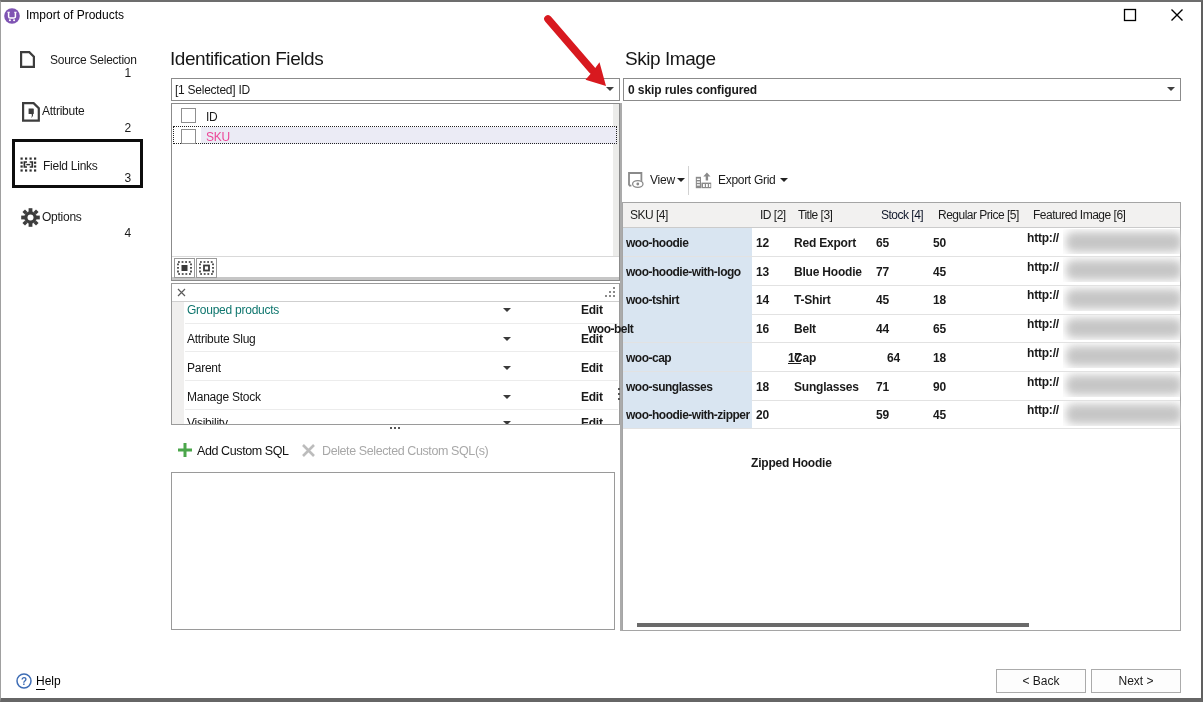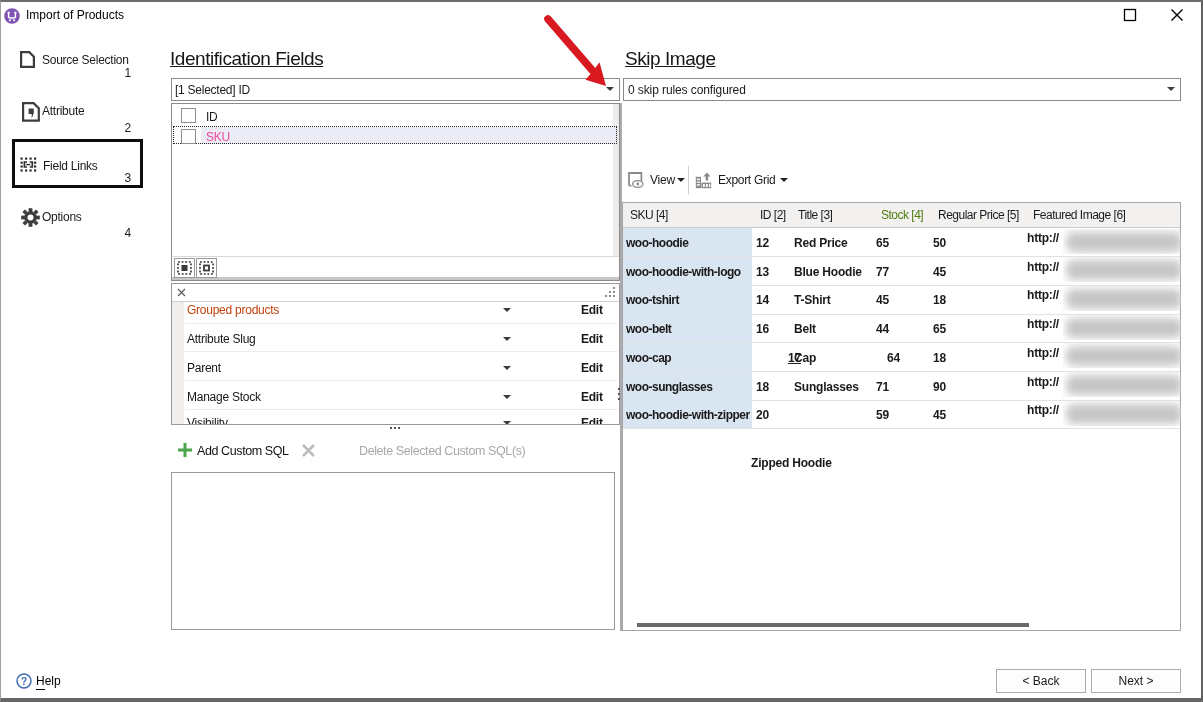--- a/index.html
+++ b/index.html
@@ -2,21 +2,21 @@
 <html><head>
 <meta charset="utf-8">
 <style>
 * { margin:0; padding:0; box-sizing:border-box; }
 html,body { width:1203px; height:702px; overflow:hidden; }
 body { font-family:"Liberation Sans", sans-serif; background:#fff; position:relative; color:#1a1a1a; }
 .abs { position:absolute; }
 .t12 { font-size:12px; line-height:1; white-space:nowrap; letter-spacing:-0.25px; }
 .b { font-weight:bold; }
 .win-border { left:0; top:0; width:1203px; height:702px; border-top:2px solid #6d6d6d; border-left:1px solid #a0a0a0; border-right:2px solid #606060; border-bottom:4px solid #666; pointer-events:none; z-index:50; }
-.hd { font-size:19px; letter-spacing:-0.45px; color:#161616; white-space:nowrap;text-decoration:underline; }
+.hd { font-size:19px; letter-spacing:-0.45px; color:#161616; white-space:nowrap; }
 .inbox { border:1px solid #8b8b8b; background:#fff; }
 .caret { width:0; height:0; border-left:4px solid transparent; border-right:4px solid transparent; border-top:4px solid #404040; }
 </style>
 </head>
 <body>
 <div class="abs win-border"></div>
 
 <div id="titlebar">
 <svg class="abs" style="left:4px; top:7.5px;" width="16" height="16" viewBox="0 0 16 16">
   <circle cx="8" cy="8" r="7.8" fill="#7f54b3"></circle>
@@ -31,21 +31,21 @@
 </svg>
 <svg class="abs" style="left:1170px; top:8px;" width="14" height="14" viewBox="0 0 14 14">
   <path d="M1.5 1.5 L12.5 12.5 M12.5 1.5 L1.5 12.5" stroke="#000" stroke-width="1.4"></path>
 </svg>
 </div>
 
 <div id="sidebar">
 <svg class="abs" style="left:20px; top:51px;" width="15" height="17" viewBox="0 0 15 17">
   <path d="M1.1 1.1 h8.2 l4.6 4.6 v10.2 h-12.8 z" fill="none" stroke="#3d3d3d" stroke-width="2.2" stroke-linejoin="miter"></path>
 </svg>
-<div class="abs t12" style="left:42px; top:54px;">Source Selection</div>
+<div class="abs t12" style="left:50px; top:54px;">Source Selection</div>
 <div class="abs t12" style="left:0; top:67px; width:131px; text-align:right;">1</div>
 
 <svg class="abs" style="left:22px; top:102px;" width="18" height="20" viewBox="0 0 18 20">
   <path d="M1.1 1.1 h10.5 l5.2 5.2 v12.4 h-15.7 z" fill="none" stroke="#3d3d3d" stroke-width="2.2" stroke-linejoin="miter"></path>
   <path d="M6.6 6.6 h4.6 a0.6 0.6 0 0 1 0.6 0.6 v4.2 a0.7 0.7 0 0 1 -0.7 0.7 q0.5 2.4 -1.8 3.9 q1 -2.2 0.3 -3.9 h-3 z" fill="#3d3d3d"></path>
 </svg>
 <div class="abs t12" style="left:42px; top:105px;">Attribute</div>
 <div class="abs t12" style="left:0; top:122px; width:131px; text-align:right;">2</div>
 
 <div class="abs" style="left:12px; top:139px; width:131px; height:49px; border:3px solid #0d0d0d;"></div>
@@ -128,21 +128,21 @@
   <rect x="5" y="5" width="2" height="2"></rect>
         <rect x="9" y="5" width="2" height="2"></rect>
   <rect x="1" y="9" width="2" height="2"></rect>
         <rect x="5" y="9" width="2" height="2"></rect>
         <rect x="9" y="9" width="2" height="2"></rect>
   </g>
 </svg>
 <div class="abs" style="left:172px; top:301px; width:447px; height:1px; background:#cfcfcf;"></div>
 <div class="abs" style="left:172px; top:302px; width:12px; height:122px; background:#f0efee;"></div>
 <div class="abs" style="left:184px; top:302px; width:435px; height:122px; overflow:hidden;" id="sqlrows">
-      <div class="abs t12" style="left:3px; top:2px; color:#c2410c;">Grouped products</div>
+      <div class="abs t12" style="left:3px; top:2px; color:#0f766e;">Grouped products</div>
       <div class="abs caret" style="left:319px; top:6px; border-left-width:4.5px; border-right-width:4.5px; border-top-width:4.5px; border-top-color:#3a3a3a;"></div>
       <div class="abs t12 b" style="left:397px; top:2px;">Edit</div>
       <div class="abs" style="left:1px; top:20.5px; width:433px; height:1px; background:#ececec;"></div>
       <div class="abs t12" style="left:3px; top:30.5px; color:#161616;">Attribute Slug</div>
       <div class="abs caret" style="left:319px; top:34.5px; border-left-width:4.5px; border-right-width:4.5px; border-top-width:4.5px; border-top-color:#3a3a3a;"></div>
       <div class="abs t12 b" style="left:397px; top:30.5px;">Edit</div>
       <div class="abs" style="left:1px; top:49px; width:433px; height:1px; background:#ececec;"></div>
       <div class="abs t12" style="left:3px; top:59.5px; color:#161616;">Parent</div>
       <div class="abs caret" style="left:319px; top:63.5px; border-left-width:4.5px; border-right-width:4.5px; border-top-width:4.5px; border-top-color:#3a3a3a;"></div>
       <div class="abs t12 b" style="left:397px; top:59.5px;">Edit</div>
@@ -160,34 +160,34 @@
 <div class="abs" style="left:394px; top:427px; width:2px; height:2px; background:#555;"></div>
 <div class="abs" style="left:398px; top:427px; width:2px; height:2px; background:#555;"></div>
 
 <svg class="abs" style="left:177px; top:442px;" width="16" height="16" viewBox="0 0 16 16">
   <path d="M8 1 V15 M1 8 H15" stroke="#4ba64b" stroke-width="3"></path>
 </svg>
 <div class="abs" style="left:197px; top:444px; font-size:12.5px; letter-spacing:-0.4px; white-space:nowrap; color:#111;">Add Custom SQL</div>
 <svg class="abs" style="left:301px; top:443px;" width="15" height="15" viewBox="0 0 15 15">
   <path d="M2 2 L13 13 M13 2 L2 13" stroke="#bcbcbc" stroke-width="2.6"></path>
 </svg>
-<div class="abs" style="left:322px; top:444px; font-size:12.5px; letter-spacing:-0.4px; white-space:nowrap; color:#a8a8a8;margin-left:37px;">Delete Selected Custom SQL(s)</div>
+<div class="abs" style="left:322px; top:444px; font-size:12.5px; letter-spacing:-0.4px; white-space:nowrap; color:#a8a8a8;">Delete Selected Custom SQL(s)</div>
 
 <div class="abs inbox" style="left:171px; top:472px; width:444px; height:158px; border-color:#9a9a9a;"></div>
 </div>
 
 <div class="abs" style="left:620px; top:103px; width:2px; height:528px; background:#ababab;"></div>
 <div class="abs" style="left:618px; top:388px; width:2px; height:2px; background:#555;"></div>
 <div class="abs" style="left:618px; top:393px; width:2px; height:2px; background:#555;"></div>
 <div class="abs" style="left:618px; top:398px; width:2px; height:2px; background:#555;"></div>
 
 <div id="right">
 <div class="abs hd" style="left:625px; top:48px;">Skip Image</div>
 <div class="abs inbox" style="left:623px; top:78px; width:558px; height:23px;"></div>
-<div class="abs t12" style="left:628px; top:84px; letter-spacing:-0.1px;">0 skip rules configured</div>
+<div class="abs t12" style="left:628px; top:84px; letter-spacing:-0.1px;font-weight:bold;">0 skip rules configured</div>
 <div class="abs caret" style="left:1167px; top:87px;"></div>
 
 <svg class="abs" style="left:628px; top:172px;" width="17" height="16" viewBox="0 0 17 16">
   <path d="M1 13.6 V1 H13.4 V9.6 h-3.2" fill="none" stroke="#8a8a8a" stroke-width="1.8"></path>
   <path d="M1 13.6 h2.4" stroke="#8a8a8a" stroke-width="1.8"></path>
   <ellipse cx="9.8" cy="12" rx="6" ry="4" fill="#fff"></ellipse>
   <ellipse cx="9.8" cy="12" rx="5.2" ry="3.3" fill="none" stroke="#8a8a8a" stroke-width="1.3"></ellipse>
   <circle cx="9.8" cy="12" r="1.4" fill="#8a8a8a"></circle>
 </svg>
 <div class="abs t12" style="left:650px; top:174px;">View</div>
@@ -208,29 +208,29 @@
 </svg>
 <div class="abs t12" style="left:718px; top:174px; letter-spacing:-0.3px;">Export Grid</div>
 <div class="abs caret" style="left:780px; top:178px; border-top-color:#222;"></div>
 
 <div class="abs" style="left:622px; top:202px; width:559px; height:429px; border:1px solid #a5a5a5; background:#fff;"></div>
 <div class="abs" style="left:623px; top:203px; width:557px; height:25px; background:#f2f1f0; border-bottom:1px solid #cbcbcb;"></div>
 <div class="abs t12" style="left:630px; top:209px; color:#1c1c1c; letter-spacing:-0.5px;">SKU [4]</div>
 <div id="gridhead">
       <div class="abs t12" style="left:760px; top:209px; color:#1c1c1c; letter-spacing:-0.5px;">ID [2]</div>
       <div class="abs t12" style="left:798px; top:209px; color:#1c1c1c; letter-spacing:-0.5px;">Title [3]</div>
-      <div class="abs t12" style="left:881px; top:209px; color:#4d7c0f; letter-spacing:-0.5px;">Stock [4]</div>
+      <div class="abs t12" style="left:881px; top:209px; color:#0f172a; letter-spacing:-0.5px;">Stock [4]</div>
       <div class="abs t12" style="left:938px; top:209px; color:#1c1c1c; letter-spacing:-0.5px;">Regular Price [5]</div>
       <div class="abs t12" style="left:1033px; top:209px; color:#1c1c1c; letter-spacing:-0.5px;">Featured Image [6]</div>
     </div>
 <div id="gridrows">
       <div class="abs" style="left:623px; top:228px; width:128.5px; height:28.71px; background:#d9e5f1;"></div>
       <div class="abs t12 b" style="left:626px; top:237px; letter-spacing:-0.5px;">woo-hoodie</div>
       <div class="abs t12 b" style="left:756px; top:237px; letter-spacing:-0.2px;">12</div>
-      <div class="abs t12 b" style="left:794px; top:237px; letter-spacing:-0.2px;">Red Price</div>
+      <div class="abs t12 b" style="left:794px; top:237px; letter-spacing:-0.2px;">Red Export</div>
       <div class="abs t12 b" style="left:876px; top:237px; letter-spacing:-0.2px;">65</div>
       <div class="abs t12 b" style="left:933px; top:237px; letter-spacing:-0.2px;">50</div>
       <div class="abs t12 b" style="left:1027px; top:232px; letter-spacing:-0.2px;">http://</div>
       <div class="abs" style="left:1063px; top:228.5px; width:118px; height:25px; overflow:hidden;">
         <div style="position:absolute; left:3px; top:3px; width:116px; height:20px; background:#c6c6c6; border-radius:7px; filter:blur(4.5px);"></div>
       </div>
       <div class="abs" style="left:623px; top:256.21px; width:557px; height:1px; background:#e2e2e2;"></div>
       <div class="abs" style="left:623px; top:256.71px; width:128.5px; height:28.71px; background:#d9e5f1;"></div>
       <div class="abs t12 b" style="left:626px; top:265.71px; letter-spacing:-0.5px;">woo-hoodie-with-logo</div>
       <div class="abs t12 b" style="left:756px; top:265.71px; letter-spacing:-0.2px;">13</div>
@@ -247,21 +247,21 @@
       <div class="abs t12 b" style="left:756px; top:294.42px; letter-spacing:-0.2px;">14</div>
       <div class="abs t12 b" style="left:794px; top:294.42px; letter-spacing:-0.2px;">T-Shirt</div>
       <div class="abs t12 b" style="left:876px; top:294.42px; letter-spacing:-0.2px;">45</div>
       <div class="abs t12 b" style="left:933px; top:294.42px; letter-spacing:-0.2px;">18</div>
       <div class="abs t12 b" style="left:1027px; top:289.42px; letter-spacing:-0.2px;">http://</div>
       <div class="abs" style="left:1063px; top:285.92px; width:118px; height:25px; overflow:hidden;">
         <div style="position:absolute; left:3px; top:3px; width:116px; height:20px; background:#c6c6c6; border-radius:7px; filter:blur(4.5px);"></div>
       </div>
       <div class="abs" style="left:623px; top:313.63px; width:557px; height:1px; background:#e2e2e2;"></div>
       <div class="abs" style="left:623px; top:314.13px; width:128.5px; height:28.71px; background:#d9e5f1;"></div>
-      <div class="abs t12 b" style="left:626px; top:323.13px; letter-spacing:-0.5px;">woo-belt</div>
+      <div class="abs t12 b" style="left:588px; top:323.13px; letter-spacing:-0.5px;">woo-belt</div>
       <div class="abs t12 b" style="left:756px; top:323.13px; letter-spacing:-0.2px;">16</div>
       <div class="abs t12 b" style="left:794px; top:323.13px; letter-spacing:-0.2px;">Belt</div>
       <div class="abs t12 b" style="left:876px; top:323.13px; letter-spacing:-0.2px;">44</div>
       <div class="abs t12 b" style="left:933px; top:323.13px; letter-spacing:-0.2px;">65</div>
       <div class="abs t12 b" style="left:1027px; top:318.13px; letter-spacing:-0.2px;">http://</div>
       <div class="abs" style="left:1063px; top:314.63px; width:118px; height:25px; overflow:hidden;">
         <div style="position:absolute; left:3px; top:3px; width:116px; height:20px; background:#c6c6c6; border-radius:7px; filter:blur(4.5px);"></div>
       </div>
       <div class="abs" style="left:623px; top:342.34px; width:557px; height:1px; background:#e2e2e2;"></div>
       <div class="abs" style="left:623px; top:342.84000000000003px; width:128.5px; height:28.71px; background:#d9e5f1;"></div>

